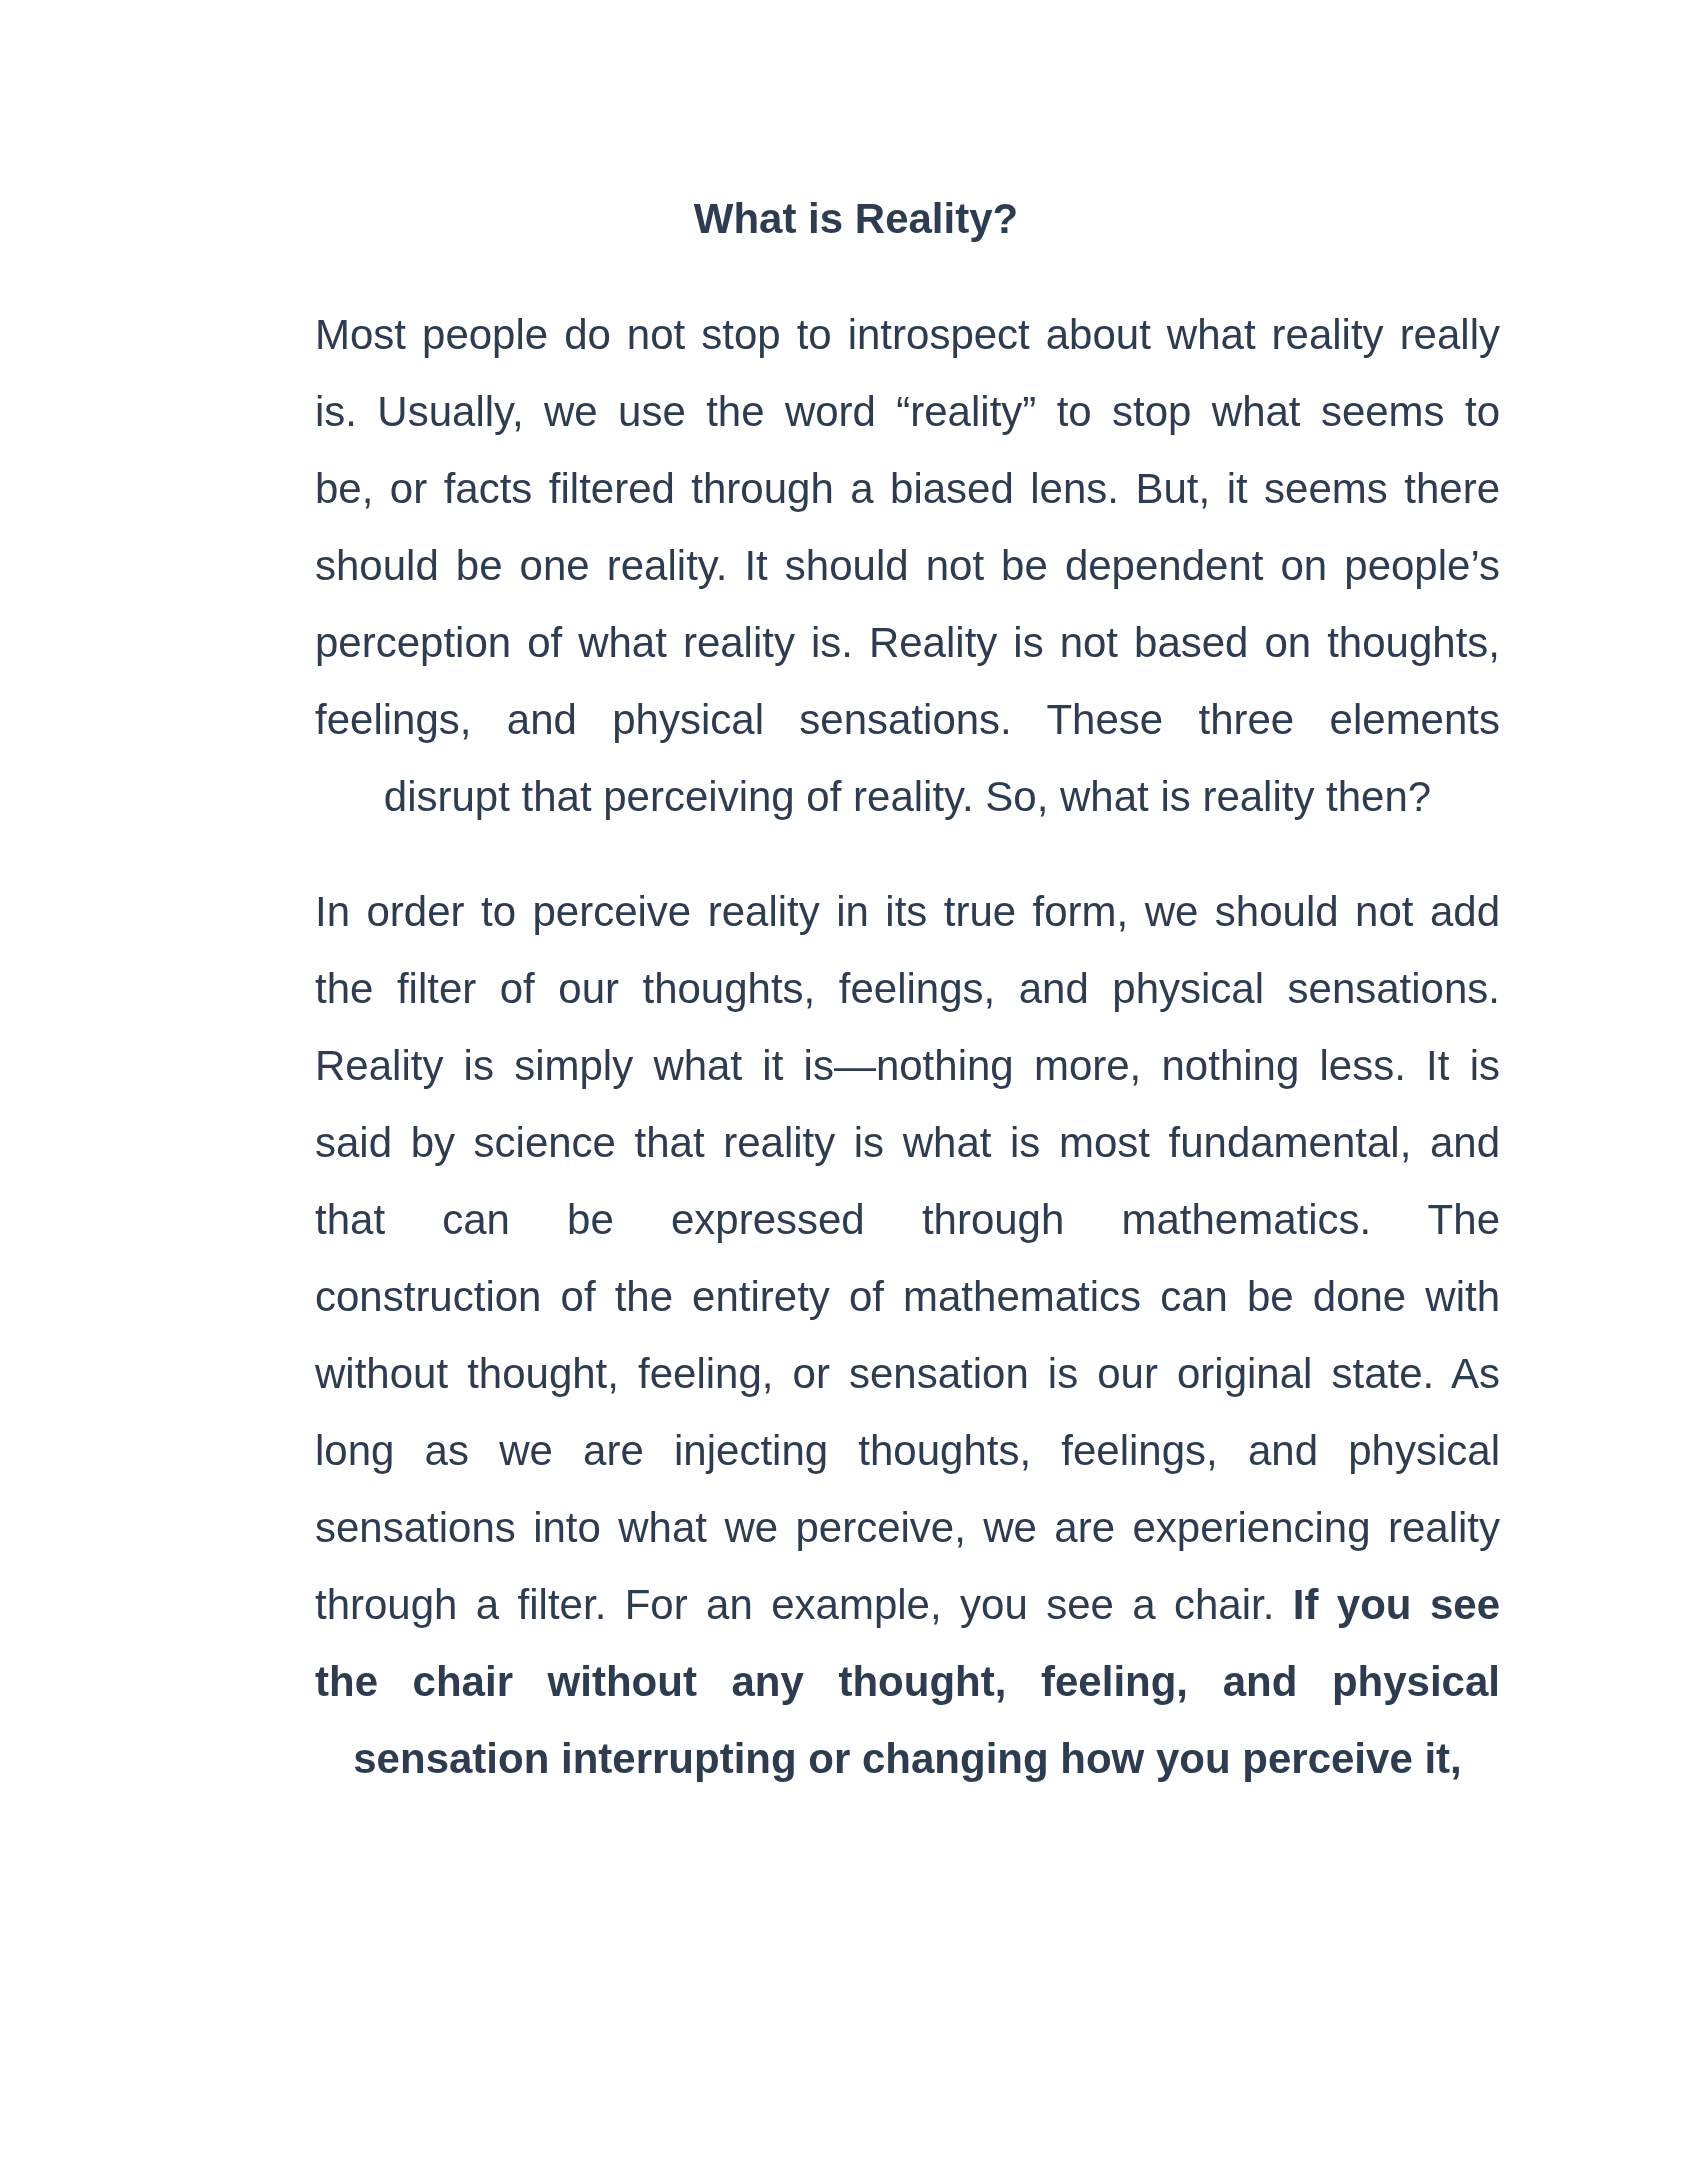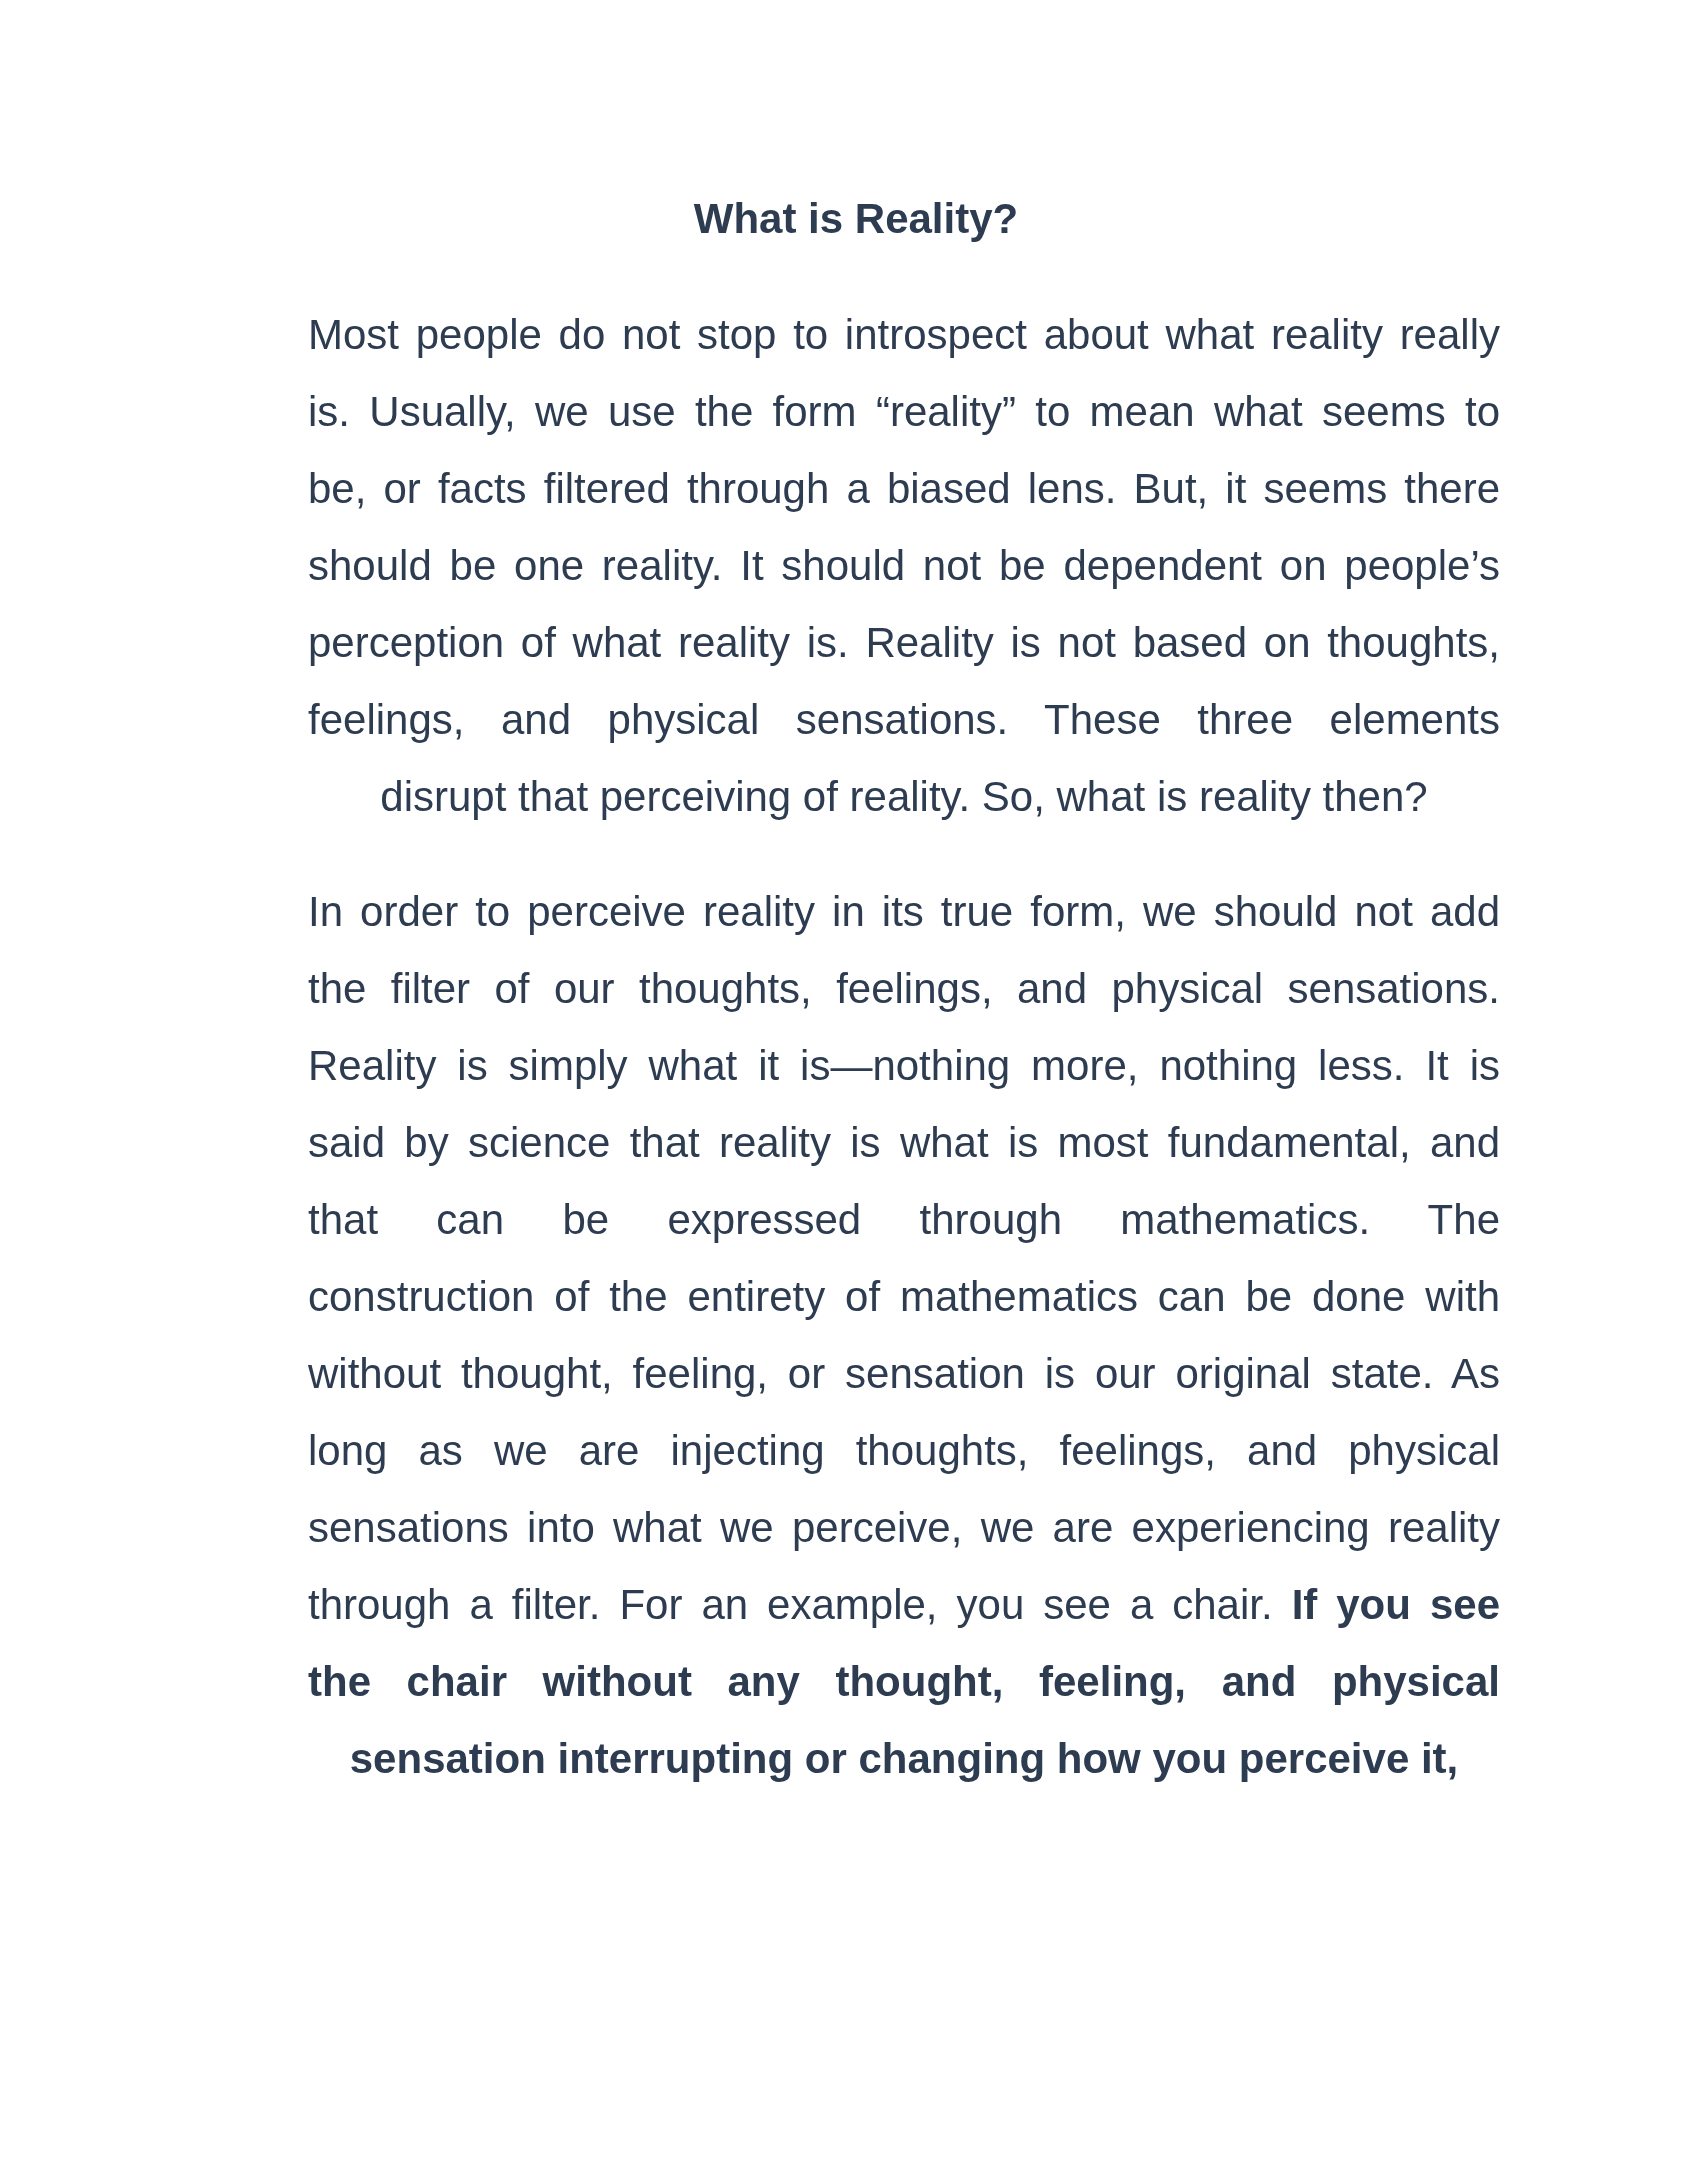--- a/index.html
+++ b/index.html
@@ -25,21 +25,21 @@
   .doc-title {
     position: relative;
     left: -48px;               
     font-size: 42px;
     line-height: 77px;
     font-weight: bold;
     text-align: center;
     margin: 0 0 39px 0;
   }
   .paragraph {
-    margin: 0 0 38px 0;
+    margin: 0 0 38px 7px;
   }
   .line {
     font-size: 42px;
     line-height: 77px;
     height: 77px;
     white-space: normal;
     text-align: center;
   }
   .line.just {
     text-align: justify;
@@ -52,21 +52,21 @@
 </style>
 </head>
 <body>
 
 <div class="page">
   <div class="content">
     <div class="doc-title">What is Reality?</div>
     <div>
         <div class="paragraph">
           <div class="line just"><span class="seg normal">Most people do not stop to introspect about what reality really</span></div>
-          <div class="line just"><span class="seg normal">is. Usually, we use the form “reality” to mean what seems to</span></div>
+          <div class="line just"><span class="seg normal">is. Usually, we use the word “reality” to stop what seems to</span></div>
           <div class="line just"><span class="seg normal">be, or facts filtered through a biased lens. But, it seems there</span></div>
           <div class="line just"><span class="seg normal">should be one reality. It should not be dependent on people’s</span></div>
           <div class="line just"><span class="seg normal">perception of what reality is. Reality is not based on thoughts,</span></div>
           <div class="line just"><span class="seg normal">feelings, and physical sensations. These three elements</span></div>
           <div class="line"><span class="seg normal">disrupt that perceiving of reality. So, what is reality then?</span></div>
         </div>
         <div class="paragraph">
           <div class="line just"><span class="seg normal">In order to perceive reality in its true form, we should not add</span></div>
           <div class="line just"><span class="seg normal">the filter of our thoughts, feelings, and physical sensations.</span></div>
           <div class="line just"><span class="seg normal">Reality is simply what it is—nothing more, nothing less. It is</span></div>

